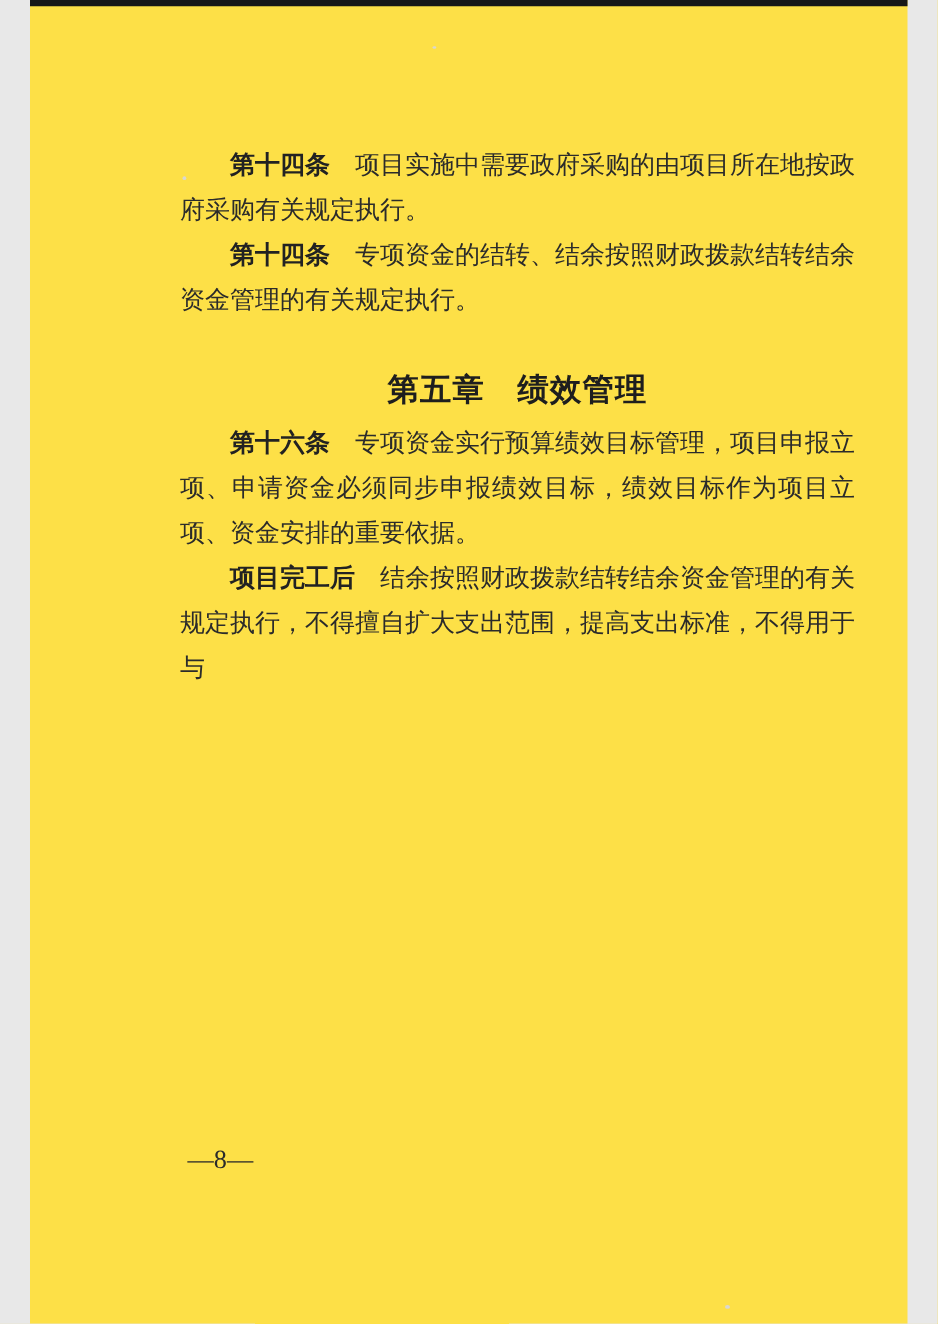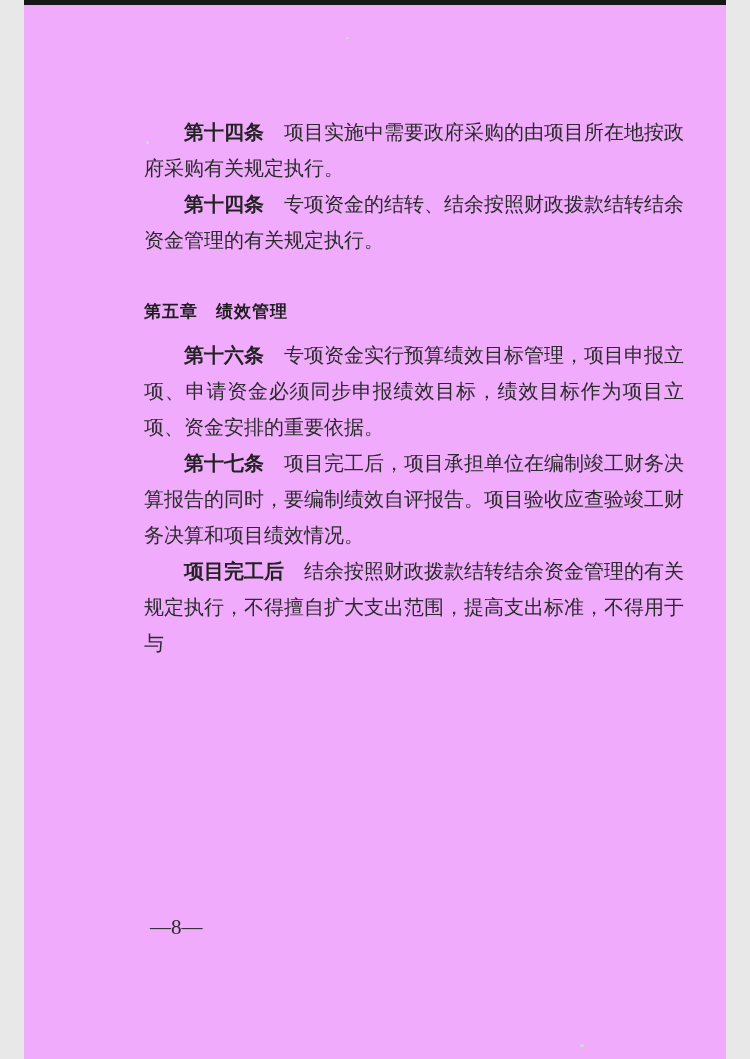--- a/index.html
+++ b/index.html
@@ -1,20 +1,20 @@
 <!DOCTYPE html>
 <html><head>
 <meta charset="utf-8">
 <style>
   html,body{margin:0;padding:0;background:#e8e8e8;}
   .page{
     position:relative;
     width:702px;height:1059px;
     margin:0 auto;
-    background:#f0abfc;
+    background:#fde047;
     overflow:hidden;
     font-family:"Liberation Serif","DejaVu Serif",serif;
     color:#2b2b2b;
   }
   
   .top-edge{
     position:absolute;top:0;left:0;width:750px;height:5px;
     background:#171717;
   }
   .right-edge{
@@ -34,25 +34,25 @@
     text-indent:2em;
     letter-spacing:0;
   }
   .term{
     font-weight:bold;
     margin-right:1em;
     color:#222;
   }
   .chapter{
     margin:36px 0 7px 0;
-    text-align:left;
+    text-align:center;
     text-indent:0;
-    font-family:Liberation Serif, serif;
+    font-family:Liberation Sans, sans-serif;
     font-weight:bold;
-    font-size:17px;
+    font-size:25px;
     line-height:36px;
     color:#1e1e1e;
     letter-spacing:1px;
   }
   .page-number{
     position:absolute;left:126px;top:912px;
     font-size:21px;line-height:30px;
     color:#2b2b2b;
     letter-spacing:0;
   }
@@ -71,21 +71,20 @@
   <div class="text-block">
 
     <p class="para"><b class="term">第十四条</b><span>项目实施中需要政府采购的由项目所在地按政府采购有关规定执行。</span></p>
 
     <p class="para"><b class="term">第十四条</b><span>专项资金的结转、结余按照财政拨款结转结余资金管理的有关规定执行。</span></p>
 
     <h2 class="chapter">第五章　绩效管理</h2>
 
     <p class="para"><b class="term">第十六条</b><span>专项资金实行预算绩效目标管理，项目申报立项、申请资金必须同步申报绩效目标，绩效目标作为项目立项、资金安排的重要依据。</span></p>
 
-    <p class="para"><b class="term">第十七条</b><span>项目完工后，项目承担单位在编制竣工财务决算报告的同时，要编制绩效自评报告。项目验收应查验竣工财务决算和项目绩效情况。</span></p>
 
 
 
     <p class="para"><b class="term">项目完工后</b><span>结余按照财政拨款结转结余资金管理的有关规定执行，不得擅自扩大支出范围，提高支出标准，不得用于与</span></p>
 
   </div>
 
   <div class="page-number">—8—</div>
 
 </div>

